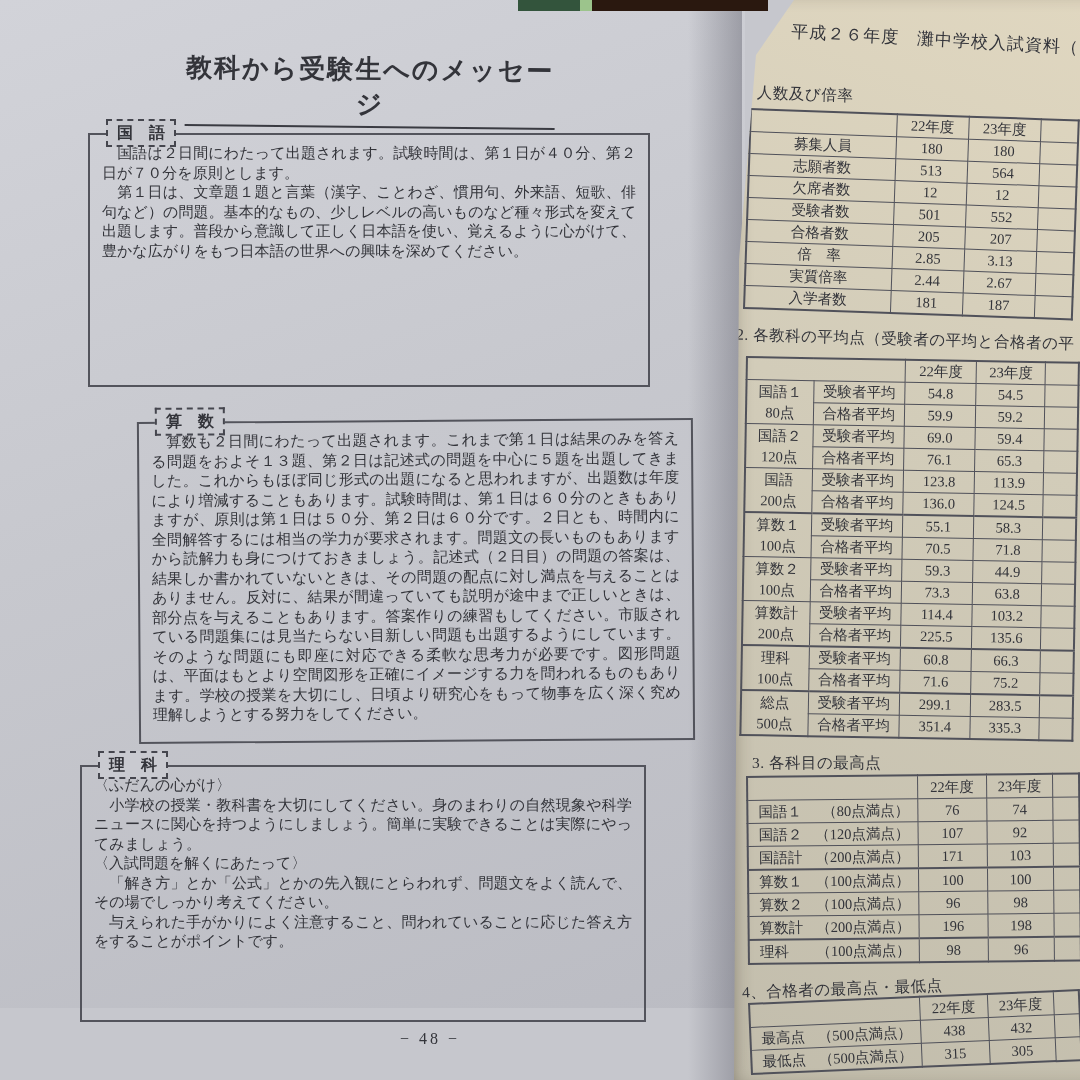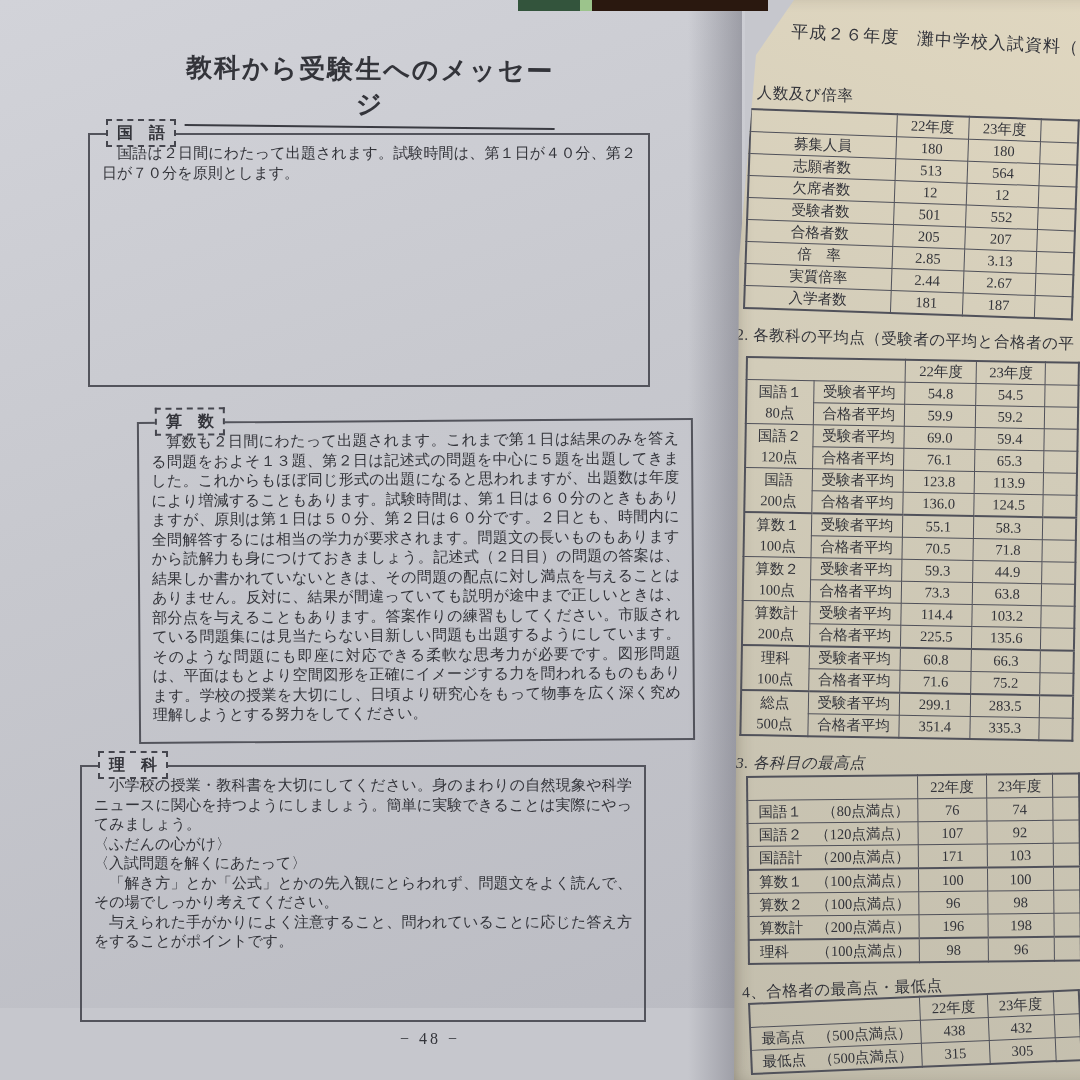--- a/index.html
+++ b/index.html
@@ -60,21 +60,21 @@
   .rp-header{
     position:absolute;left:64px;top:20px;width:400px;
     font-size:17px;letter-spacing:1px;white-space:nowrap;
     transform:rotate(3.2deg);transform-origin:left top;
   }
   .tbl-title{
     position:absolute;font-size:15.5px;white-space:nowrap;letter-spacing:0.5px;
   }
   #t1-title{left:12px;top:84px;transform:rotate(2deg);}
   #t2-title{left:8px;top:330px;transform:rotate(1.6deg);width:400px;}
-  #t3-title{left:8px;top:753px;font-style:italic;}
+  #t3-title{left:24px;top:753px;}
   #t4-title{left:14px;top:979px;transform:rotate(-2deg);}
   table{
     position:absolute;border-collapse:collapse;table-layout:fixed;
     font-size:14.5px;border:2px solid #50515a;background:transparent;
   }
   #t1{left:22px;top:108px;transform:rotate(2deg);transform-origin:left top;}
   #t2{left:18px;top:356px;transform:rotate(1deg);transform-origin:left top;}
   #t3{left:18px;top:776px;transform:rotate(-0.6deg);transform-origin:left top;}
   #t4{left:20px;top:1003px;transform:rotate(-2.4deg);transform-origin:left top;}
   th,td{
@@ -90,35 +90,36 @@
 </head>
 <body>
 
 <div class="left-page">
   <div class="doc-title">教科から受験生へのメッセージ</div>
 
   <div class="section" id="sec0">
     <div class="sec-label"><span class="sec-label-text">国　語</span></div>
     <div class="sec-body">
         <p class="para">　国語は２日間にわたって出題されます。試験時間は、第１日が４０分、第２日が７０分を原則とします。</p>
+        <p class="para">　第１日は、文章題１題と言葉（漢字、ことわざ、慣用句、外来語、短歌、俳句など）の問題。基本的なもの、少しレベルの高いものなど種々形式を変えて出題します。普段から意識して正しく日本語を使い、覚えるように心がけて、豊かな広がりをもつ日本語の世界への興味を深めてください。</p>
       </div>
   </div>
 
   <div class="section" id="sec1">
     <div class="sec-label"><span class="sec-label-text">算　数</span></div>
     <div class="sec-body">
         <p class="para">　算数も２日間にわたって出題されます。これまで第１日は結果のみを答える問題をおよそ１３題、第２日は記述式の問題を中心に５題を出題してきました。これからもほぼ同じ形式の出題になると思われますが、出題数は年度により増減することもあります。試験時間は、第１日は６０分のときもありますが、原則は第１日は５０分、第２日は６０分です。２日とも、時間内に全問解答するには相当の学力が要求されます。問題文の長いものもありますから読解力も身につけておきましょう。記述式（２日目）の問題の答案は、結果しか書かれていないときは、その問題の配点に対し満点を与えることはありません。反対に、結果が間違っていても説明が途中まで正しいときは、部分点を与えることもあります。答案作りの練習もしてください。市販されている問題集には見当たらない目新しい問題も出題するようにしています。そのような問題にも即座に対応できる柔軟な思考力が必要です。図形問題は、平面はもとより空間図形を正確にイメージする力を問われるものもあります。学校の授業を大切にし、日頃より研究心をもって物事を広く深く究め理解しようとする努力をしてください。</p>
       </div>
   </div>
 
   <div class="section" id="sec2">
     <div class="sec-label"><span class="sec-label-text">理　科</span></div>
     <div class="sec-body">
+        <p class="para">〈ふだんの心がけ〉</p>
         <p class="para">　小学校の授業・教科書を大切にしてください。身のまわりの自然現象や科学ニュースに関心を持つようにしましょう。簡単に実験できることは実際にやってみましょう。</p>
-        <p class="para">〈ふだんの心がけ〉</p>
         <p class="para">〈入試問題を解くにあたって〉</p>
         <p class="para">　「解き方」とか「公式」とかの先入観にとらわれず、問題文をよく読んで、その場でしっかり考えてください。</p>
         <p class="para">　与えられた手がかりによく注意すること、問われていることに応じた答え方をすることがポイントです。</p>
       </div>
   </div>
 
   <div class="page-number">− 48 −</div>
 </div>
 
 <div class="spine-shadow"></div>

